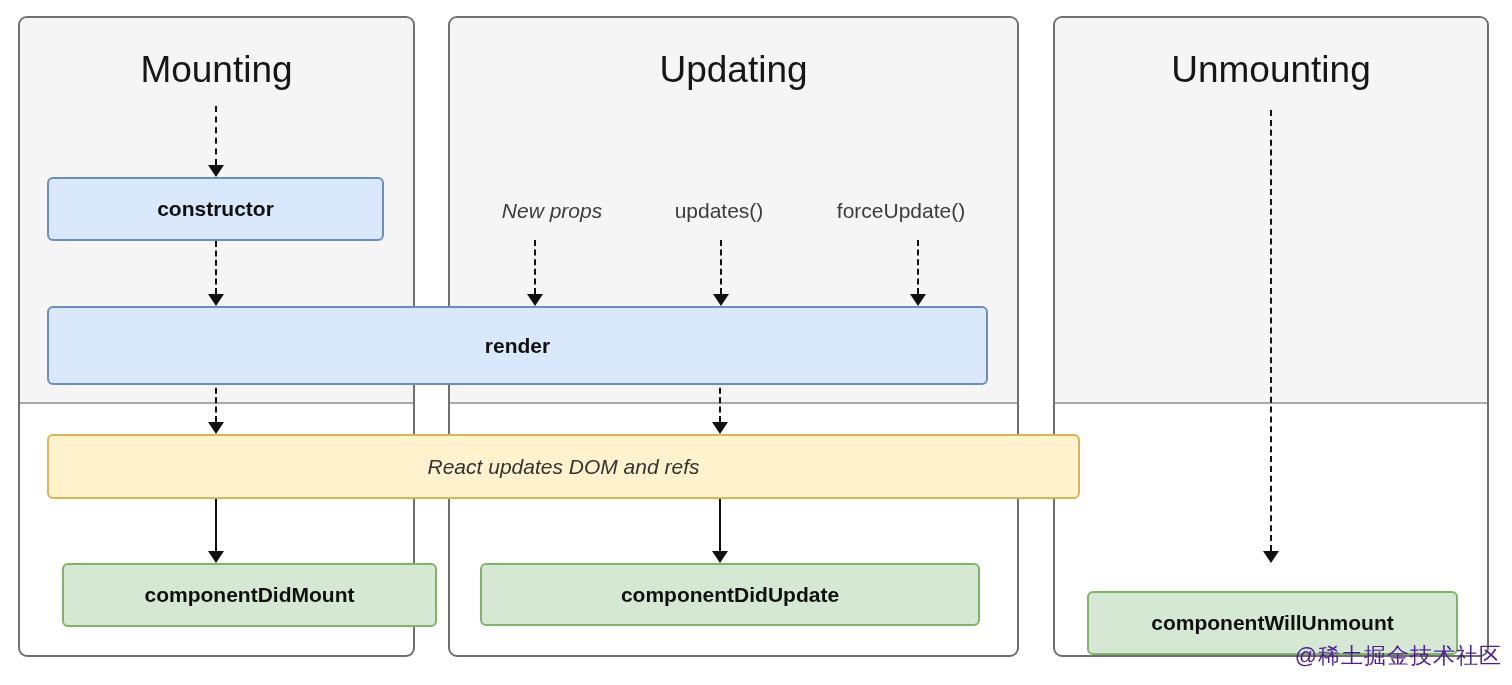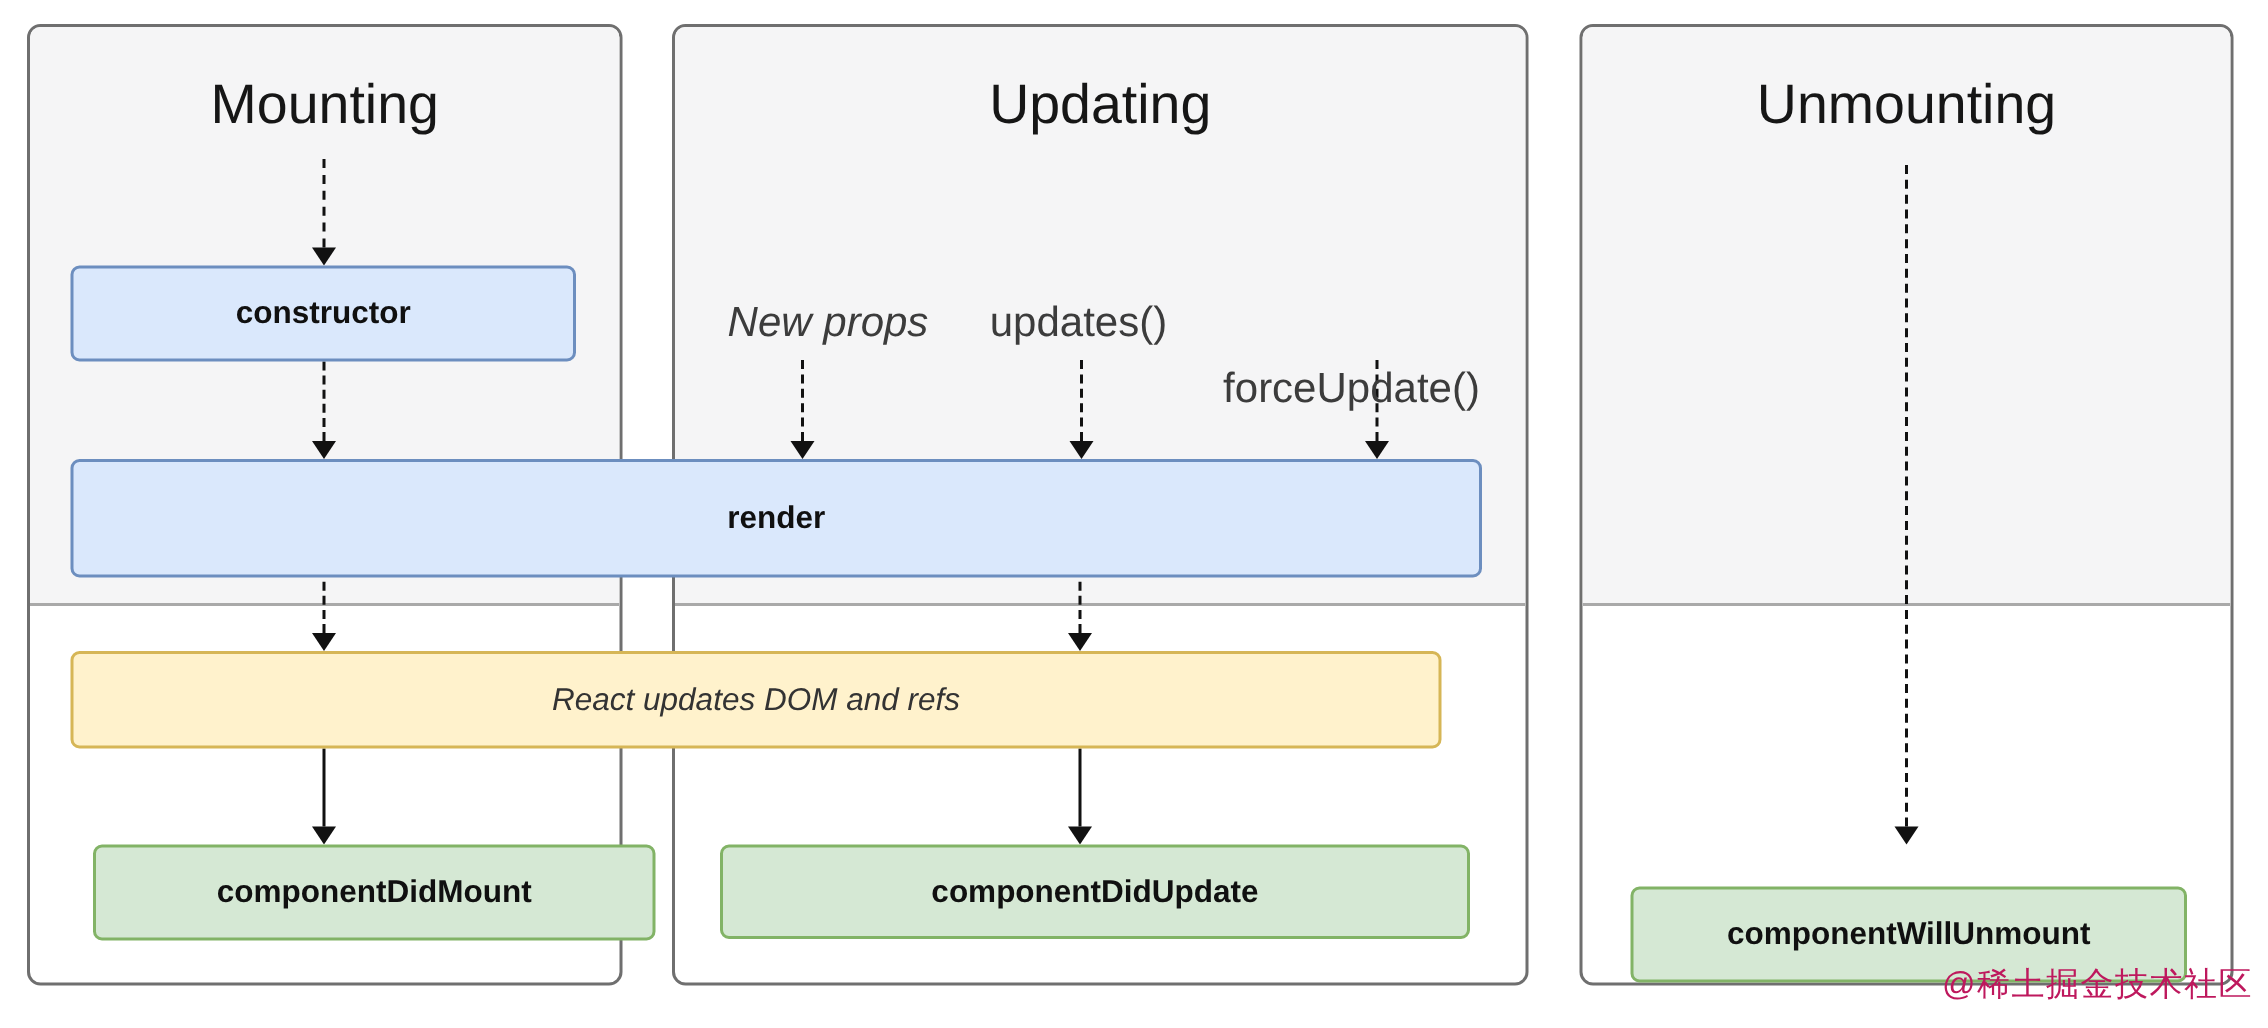--- a/index.html
+++ b/index.html
@@ -29,37 +29,37 @@
     display:flex;align-items:center;justify-content:center;
     font-size:21px;font-weight:bold;color:#101010;
   }
   .box-blue  {background:var(--blue-fill,#dae8fc);  border-color:var(--blue-border,#6c8ebf);}
   .box-yellow{background:var(--yellow-fill,#fff2cc);border-color:var(--yellow-border,#d6b656);
               font-weight:400;font-style:italic;color:#333;}
   .box-green {background:var(--green-fill,#d5e8d4); border-color:var(--green-border,#82b366);}
   
   .trigger{
     position:absolute;z-index:4;width:200px;text-align:center;
-    font-size:28px;color:#3c3c3c;
+    font-size:21px;color:#3c3c3c;
   }
   .trigger.italic{font-style:italic;}
   
   .arrow{position:absolute;z-index:3;width:0;}
   .arrow .line{position:absolute;left:-1px;top:0;width:0;}
   .arrow.dashed .line{border-left:2px dashed #111;}
   .arrow.solid  .line{border-left:2px solid  #111;}
   .arrow .head{
     position:absolute;left:-8px;width:0;height:0;
     border-left:8px solid transparent;border-right:8px solid transparent;
     border-top:12px solid #111;
   }
   
   .watermark{
     position:absolute;right:10px;bottom:14px;z-index:9;
-    font-size:22px;color:#be185d;letter-spacing:1px;
+    font-size:22px;color:#4c1d95;letter-spacing:1px;
   }
 </style>
 </head>
 <body>
 
 <div id="stage">
 
   <div class="col" style="left:18px;width:393px;">
     <div class="col-top">
       <div class="col-title">Mounting</div>
@@ -71,21 +71,21 @@
     </div>
   </div>
   <div class="col" style="left:1053px;width:432px;">
     <div class="col-top">
       <div class="col-title">Unmounting</div>
     </div>
   </div>
 
   <div class="trigger italic" style="left:452px;top:199px;">New props</div>
   <div class="trigger" style="left:619px;top:199px;">updates()</div>
-  <div class="trigger" style="left:801px;top:199px;margin-top:44px;">forceUpdate()</div>
+  <div class="trigger" style="left:801px;top:199px;">forceUpdate()</div>
 
   <div class="arrow dashed" style="left:216px;top:106px;">
     <div class="line" style="height:59px;"></div>
     <div class="head" style="top:59px;"></div>
   </div>
   <div class="arrow dashed" style="left:216px;top:241px;">
     <div class="line" style="height:53px;"></div>
     <div class="head" style="top:53px;"></div>
   </div>
   <div class="arrow dashed" style="left:216px;top:369px;">
@@ -119,19 +119,19 @@
     <div class="head" style="top:52px;"></div>
   </div>
 
   <div class="arrow dashed" style="left:1271px;top:110px;">
     <div class="line" style="height:441px;"></div>
     <div class="head" style="top:441px;"></div>
   </div>
 
   <div class="box box-blue" style="left:47px;top:177px;width:337px;height:64px;">constructor</div>
   <div class="box box-blue" style="left:47px;top:306px;width:941px;height:79px;">render</div>
-  <div class="box box-yellow" style="left:47px;top:434px;width:914px;height:65px;">React updates DOM and refs</div>
+  <div class="box box-yellow" style="left:47px;top:434px;width:1033px;height:65px;">React updates DOM and refs</div>
   <div class="box box-green" style="left:62px;top:563px;width:375px;height:64px;">componentDidMount</div>
   <div class="box box-green" style="left:480px;top:563px;width:500px;height:63px;">componentDidUpdate</div>
   <div class="box box-green" style="left:1087px;top:563px;width:371px;height:64px;margin-top:28px;">componentWillUnmount</div>
 
   <div class="watermark">@稀土掘金技术社区</div>
 </div>
 
 </body></html>

